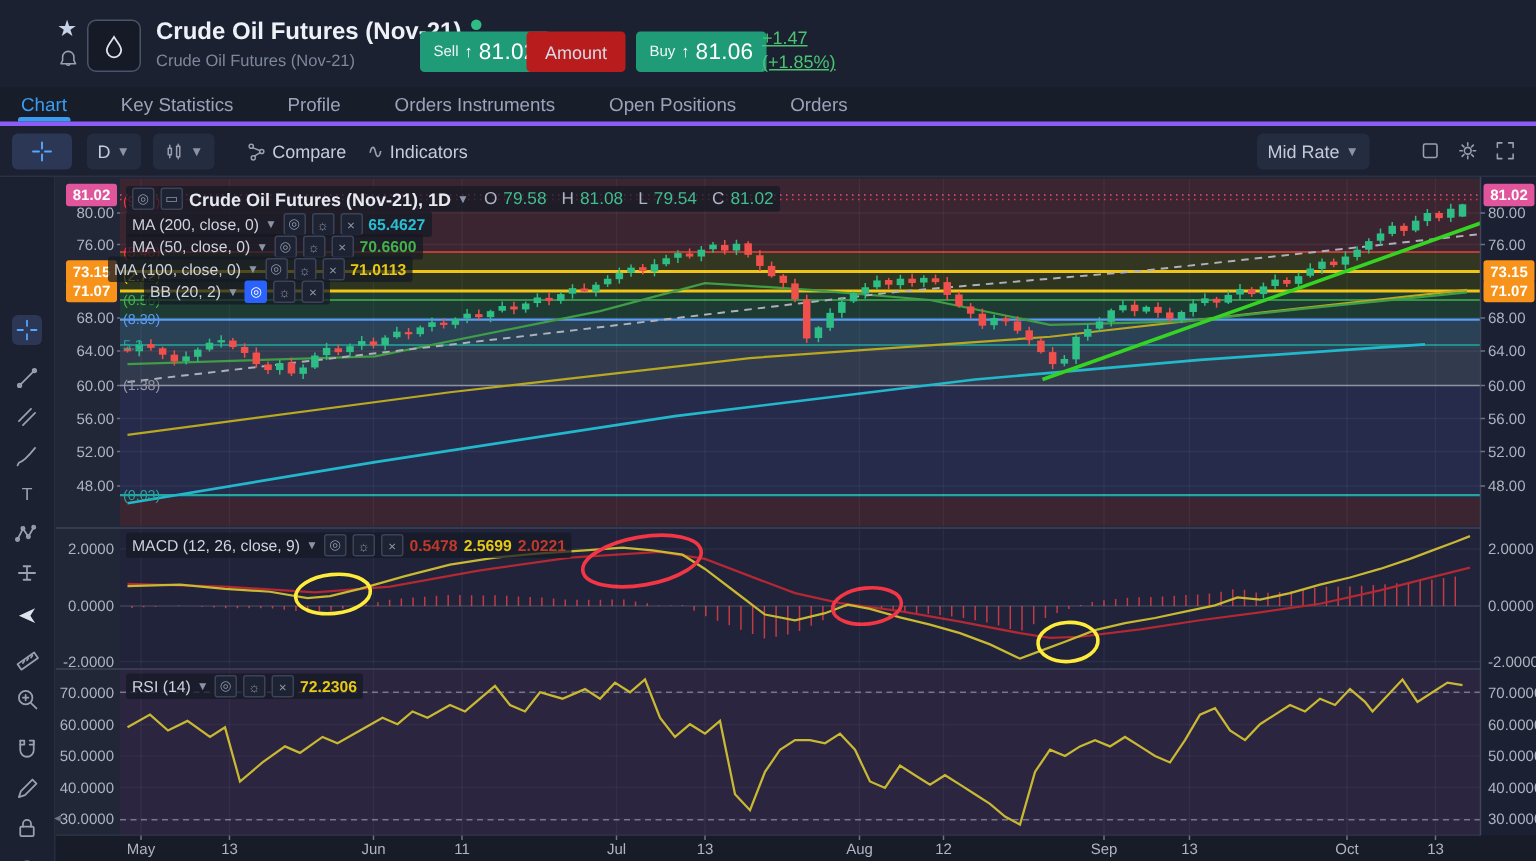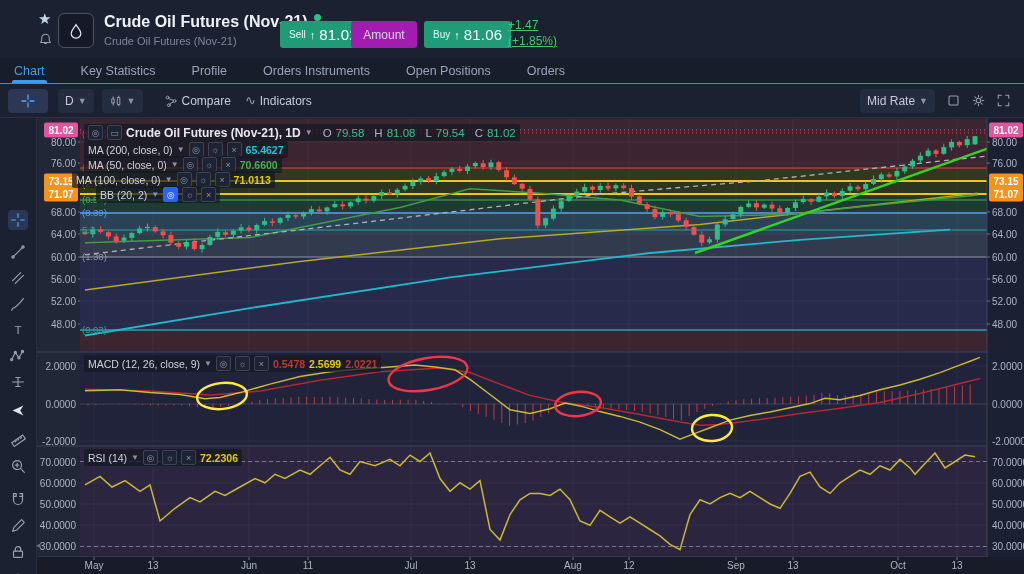--- a/index.html
+++ b/index.html
@@ -14,25 +14,25 @@
   #instbox{left:58px;top:13px;width:34px;height:33px;border:1px solid #4a5468;border-radius:6px;
            background:#151a26;display:flex;align-items:center;justify-content:center;}
   #title{left:104px;top:13px;font-size:16px;font-weight:bold;color:#eef1f7;white-space:nowrap;}
   #title .dot{display:inline-block;width:7px;height:7px;border-radius:50%;background:#2ebd85;margin-left:6px;vertical-align:6px;}
   #subtitle{left:104px;top:35px;font-size:11px;color:#7e879c;white-space:nowrap;}
   .trade-btn{position:absolute;top:21px;height:27px;border:none;border-radius:3px;background:#1f9b77;
              color:#fff;display:flex;align-items:center;gap:4px;padding:0 9px;cursor:pointer;font-family:inherit;}
   .trade-btn .sm{font-size:10px;opacity:.92;}
   .trade-btn .arr{font-size:11px;}
   .trade-btn .px{font-size:15px;letter-spacing:.2px;}
-  #amountbox{left:351px;top:21px;width:66px;height:27px;background:#a21caf;border-radius:3px;
+  #amountbox{left:351px;top:21px;width:66px;height:27px;background:#b91c1c;border-radius:3px;
              color:#d6dae4;font-size:12px;display:flex;align-items:center;justify-content:center;cursor:text;}
   #change{left:508px;top:17px;font-size:12px;color:#4cc273;line-height:16px;text-decoration:underline;}
   
-  #tabs{left:0;top:58px;width:1024px;height:26px;background:#181d2a;border-bottom:1px solid #8b5cf6;display:flex;align-items:stretch;padding-left:12px;box-sizing:border-box;}
+  #tabs{left:0;top:58px;width:1024px;height:26px;background:#181d2a;border-bottom:3px solid #8b5cf6;display:flex;align-items:stretch;padding-left:12px;box-sizing:border-box;}
   .tab{font-size:12.5px;color:#9aa3b8;display:flex;align-items:center;padding:0 2px;margin-right:32px;cursor:pointer;position:relative;}
   .tab.active{color:#3c9df0;}
   .tab.active:after{content:"";position:absolute;left:0;right:0;bottom:0;height:3px;background:#3c9df0;border-radius:2px 2px 0 0;}
   
   #ctoolbar{left:0;top:84px;width:1024px;height:34px;background:#1b2130;border-bottom:1px solid #2a3144;display:flex;align-items:center;box-sizing:border-box;padding:0 8px;}
   .tbtn{height:24px;border-radius:4px;display:flex;align-items:center;gap:4px;padding:0 7px;color:#c6cbd9;font-size:12px;cursor:pointer;}
   .tbtn .caret{font-size:9px;color:#8b93a7;}
   .tbtn.boxed{background:#242c40;}
   #crosshair-btn{background:#2b3754;width:26px;height:24px;justify-content:center;margin-right:10px;}
   .tsep{width:14px;}
@@ -126,21 +126,21 @@
         <circle cx="7" cy="16" r="2"></circle>
         <path d="M6.5 6.5 13 9M8 14.5 13.5 11"></path>
       </svg>
     <span>Compare</span>
   </div>
   <div class="tbtn">
     <span style="color:#9aa0ae;font-size:13px;">∿</span>
     <span>Indicators</span>
   </div>
   <div style="flex:1"></div>
-  <div class="tbtn boxed" style="margin-right:6px;">
+  <div class="tbtn boxed" style="margin-right:28px;">
     <span>Mid Rate</span>
       <span class="caret">▼</span>
   </div>
   <div class="tbtn" style="padding:0 5px;">
     <svg width="15" height="15" viewBox="0 0 20 20" class="ticon">
         <rect x="4" y="4" width="12" height="12" rx="1.5"></rect>
       </svg>
   </div>
   <div class="tbtn" style="padding:0 5px;">
     <svg width="15" height="15" viewBox="0 0 20 20" class="ticon">

